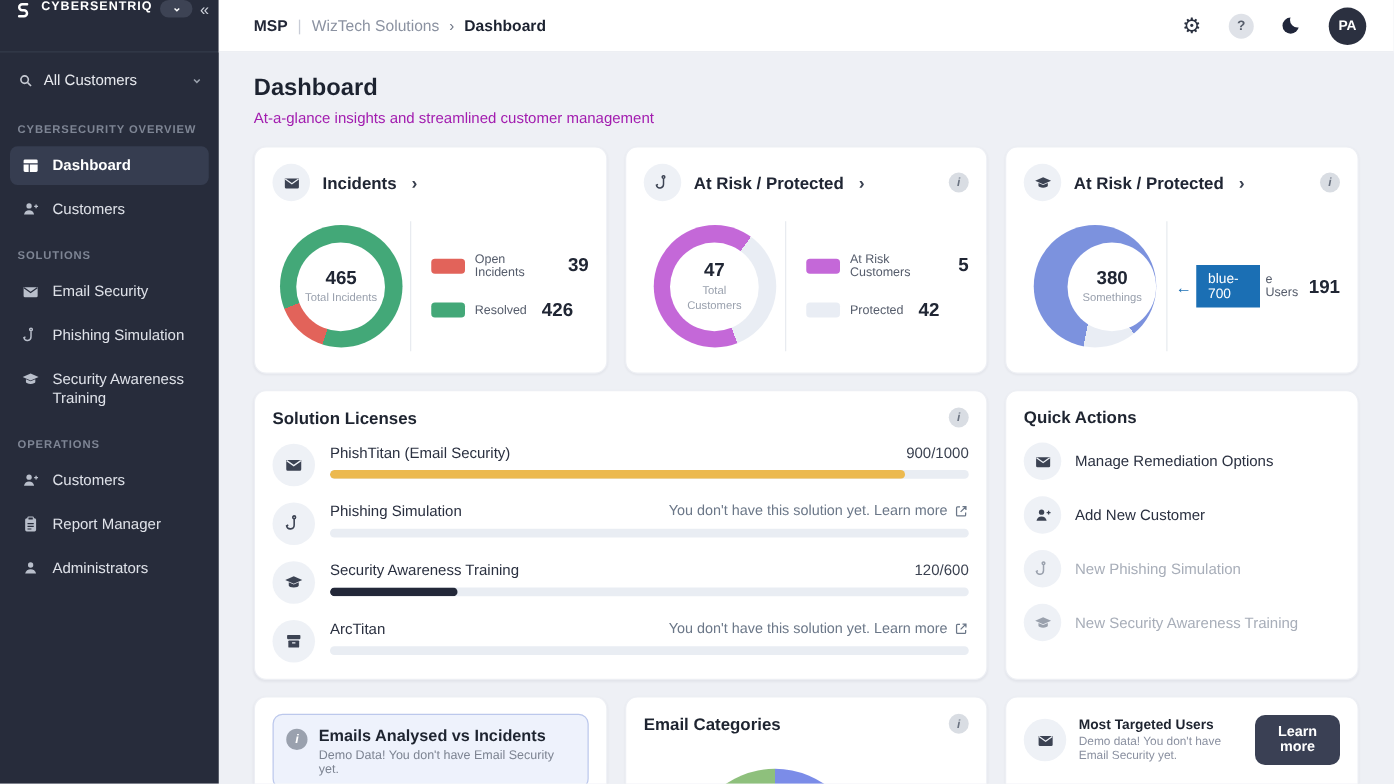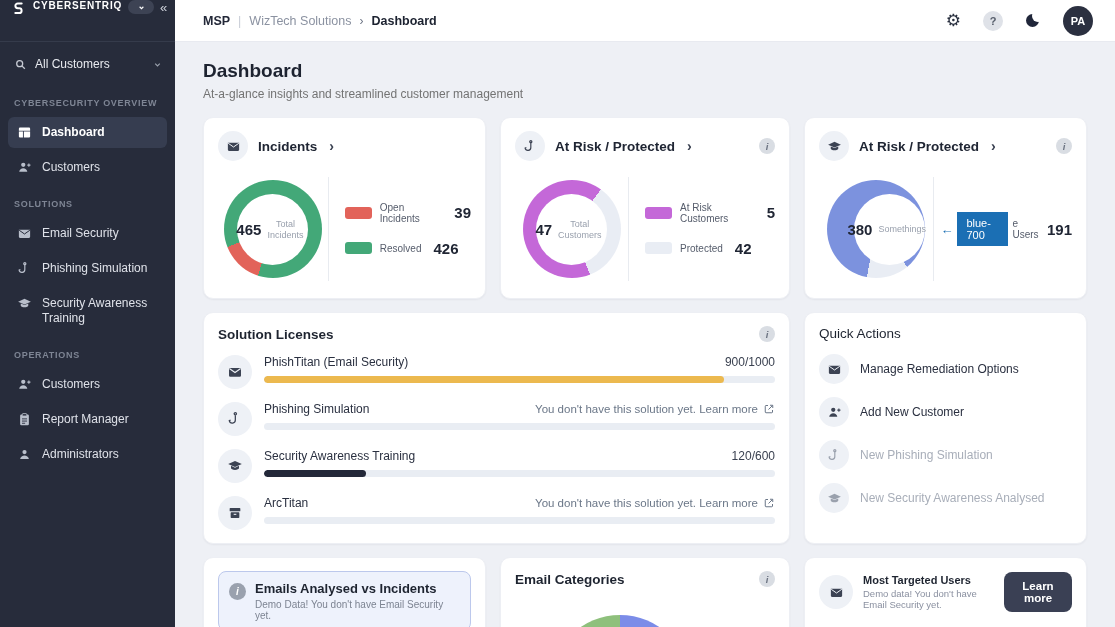--- a/index.html
+++ b/index.html
@@ -35,36 +35,36 @@
   .top-actions { margin-left:auto; display:flex; align-items:center; gap:22px; }
   .gear { font-size:17px; color:#2a3140; cursor:pointer; line-height:1; }
   .qmark { width:20px; height:20px; border-radius:50%; background:#dfe2e8; color:#565d6a; font-size:11px; font-weight:bold; display:flex; align-items:center; justify-content:center; cursor:pointer; }
   .moon-wrap { width:16px; height:16px; position:relative; overflow:hidden; cursor:pointer; }
   .moon-dark { position:absolute; left:1px; top:1px; width:13px; height:13px; border-radius:50%; background:#20263a; }
   .moon-bite { position:absolute; left:7px; top:-3px; width:12px; height:12px; border-radius:50%; background:#fff; }
   .avatar { width:30px; height:30px; border-radius:50%; background:#2b3040; color:#fff; font-size:11px; font-weight:bold; display:flex; align-items:center; justify-content:center; cursor:pointer; }
 
   .content { flex:1; padding:18px 28px 0; overflow:hidden; }
   .page-title { font-size:19px; font-weight:bold; color:#1d2330; }
-  .page-sub { font-size:12px; color:#737373; margin-top:5px; }
+  .page-sub { font-size:12px; color:#a21caf; margin-top:5px; }
 
   .grid { margin-top:16px; display:grid; grid-template-columns:283px 290px 283px; gap:13px 14px; }
   .card { background:#fff; border:1px solid #edeff4; border-radius:10px; box-shadow:0 1px 2px rgba(20,24,40,.05); padding:13px 14px; position:relative; }
 
   
   .card-head { display:flex; align-items:center; gap:10px; }
   .icircle { width:30px; height:30px; border-radius:50%; background:#eef1f6; color:#3c4353; display:flex; align-items:center; justify-content:center; flex:none; }
   .icircle svg { width:15px; height:15px; }
   .card-title { font-size:13.5px; font-weight:bold; color:#202634; }
   .title-chev { color:#394050; font-size:14px; font-weight:bold; margin-left:2px; cursor:pointer; }
   .info { margin-left:auto; width:16px; height:16px; border-radius:50%; background:#d9dde3; color:#6a7280; font-size:9.5px; font-weight:bold; font-style:italic; display:flex; align-items:center; justify-content:center; cursor:pointer; }
   .stat-body { display:flex; align-items:center; margin-top:12px; height:112px; }
   .donut-zone { flex:1; display:flex; justify-content:center; }
   .donut { width:98px; height:98px; border-radius:50%; display:flex; align-items:center; justify-content:center; }
-  .hole { width:71px; height:71px; border-radius:50%; background:#fff; display:flex; flex-direction:row; align-items:center; justify-content:center; text-align:center; }
+  .hole { width:71px; height:71px; border-radius:50%; background:#fff; display:flex; flex-direction:column; align-items:center; justify-content:center; text-align:center; }
   .hole .v { font-size:15px; font-weight:bold; color:#202634; }
   .hole .l { font-size:9px; color:#99a0ad; margin-top:2px; line-height:1.25; padding:0 6px; }
   .vdiv { width:1px; background:#e8ebf0; align-self:stretch; margin:4px 0; }
   .legend-zone { flex:1.15; padding-left:16px; display:flex; flex-direction:column; justify-content:center; gap:16px; }
   .leg-row { display:flex; align-items:center; gap:8px; }
   .swatch { width:27px; height:12px; border-radius:3px; flex:none; }
   .leg-lab { font-size:10px; color:#555c6b; }
   .leg-val { font-size:15px; font-weight:bold; color:#202634; margin-left:4px; }
   .tip-arrow { color:#1b6fb4; font-size:13px; }
   .tooltip { background:#1b6fb4; color:#fff; font-size:11px; padding:5px 9px; }
@@ -79,21 +79,21 @@
   .lic-main { flex:1; }
   .lic-line1 { display:flex; align-items:center; }
   .lic-name { font-size:12px; color:#2a3040; }
   .lic-right { margin-left:auto; font-size:12px; color:#3a4150; }
   .lic-link { margin-left:auto; font-size:11.5px; color:#6b7788; display:flex; align-items:center; gap:5px; cursor:pointer; }
   .lic-link svg { width:12px; height:12px; }
   .track { margin-top:7px; height:7px; border-radius:4px; background:#e9edf3; overflow:hidden; }
   .bar { height:100%; border-radius:4px; }
 
   
-  .qa-title { font-size:13.5px; font-weight:normal; }
+  .qa-title { font-size:13.5px; font-weight:bold; }
   .qa-item { display:flex; align-items:center; gap:11px; margin-top:13px; font-size:12px; color:#2a3040; cursor:pointer; }
   .qa-item.disabled { color:#a8aeb9; }
   .qa-item .icircle { width:30px; height:30px; }
   .qa-item.disabled .icircle { color:#9aa1ad; }
 
   
   .banner { display:flex; gap:9px; background:#eef2fc; border:1px solid #bcc8ec; border-radius:8px; padding:9px 10px; align-items:flex-start; }
   .banner .binfo { width:17px; height:17px; border-radius:50%; background:#9aa1ae; color:#fff; font-size:10px; font-style:italic; font-weight:bold; display:flex; align-items:center; justify-content:center; flex:none; margin-top:2px; }
   .banner .bt { font-size:13px; font-weight:bold; color:#1e2430; }
   .banner .bs { font-size:10px; color:#7d8492; margin-top:3px; }
@@ -458,21 +458,21 @@
               </span>
             <span>New Phishing Simulation</span>
           </div>
           <div class="qa-item disabled">
             <span class="icircle">
                 <svg class="i" viewBox="0 0 24 24" fill="currentColor">
                   <path d="M12 4.5L1.8 9 12 13.5 22.2 9z"></path>
                   <path d="M6 11.8v3.7c0 1.3 2.7 2.4 6 2.4s6-1.1 6-2.4v-3.7l-6 2.7z"></path>
                 </svg>
               </span>
-            <span>New Security Awareness Analysed</span>
+            <span>New Security Awareness Training</span>
           </div>
         </div>
 
         <div class="card" style="height:320px;">
           <div class="banner">
             <span class="binfo">i</span>
             <div>
               <div class="bt">Emails Analysed vs Incidents</div>
               <div class="bs">Demo Data! You don't have Email Security yet.</div>
             </div>

